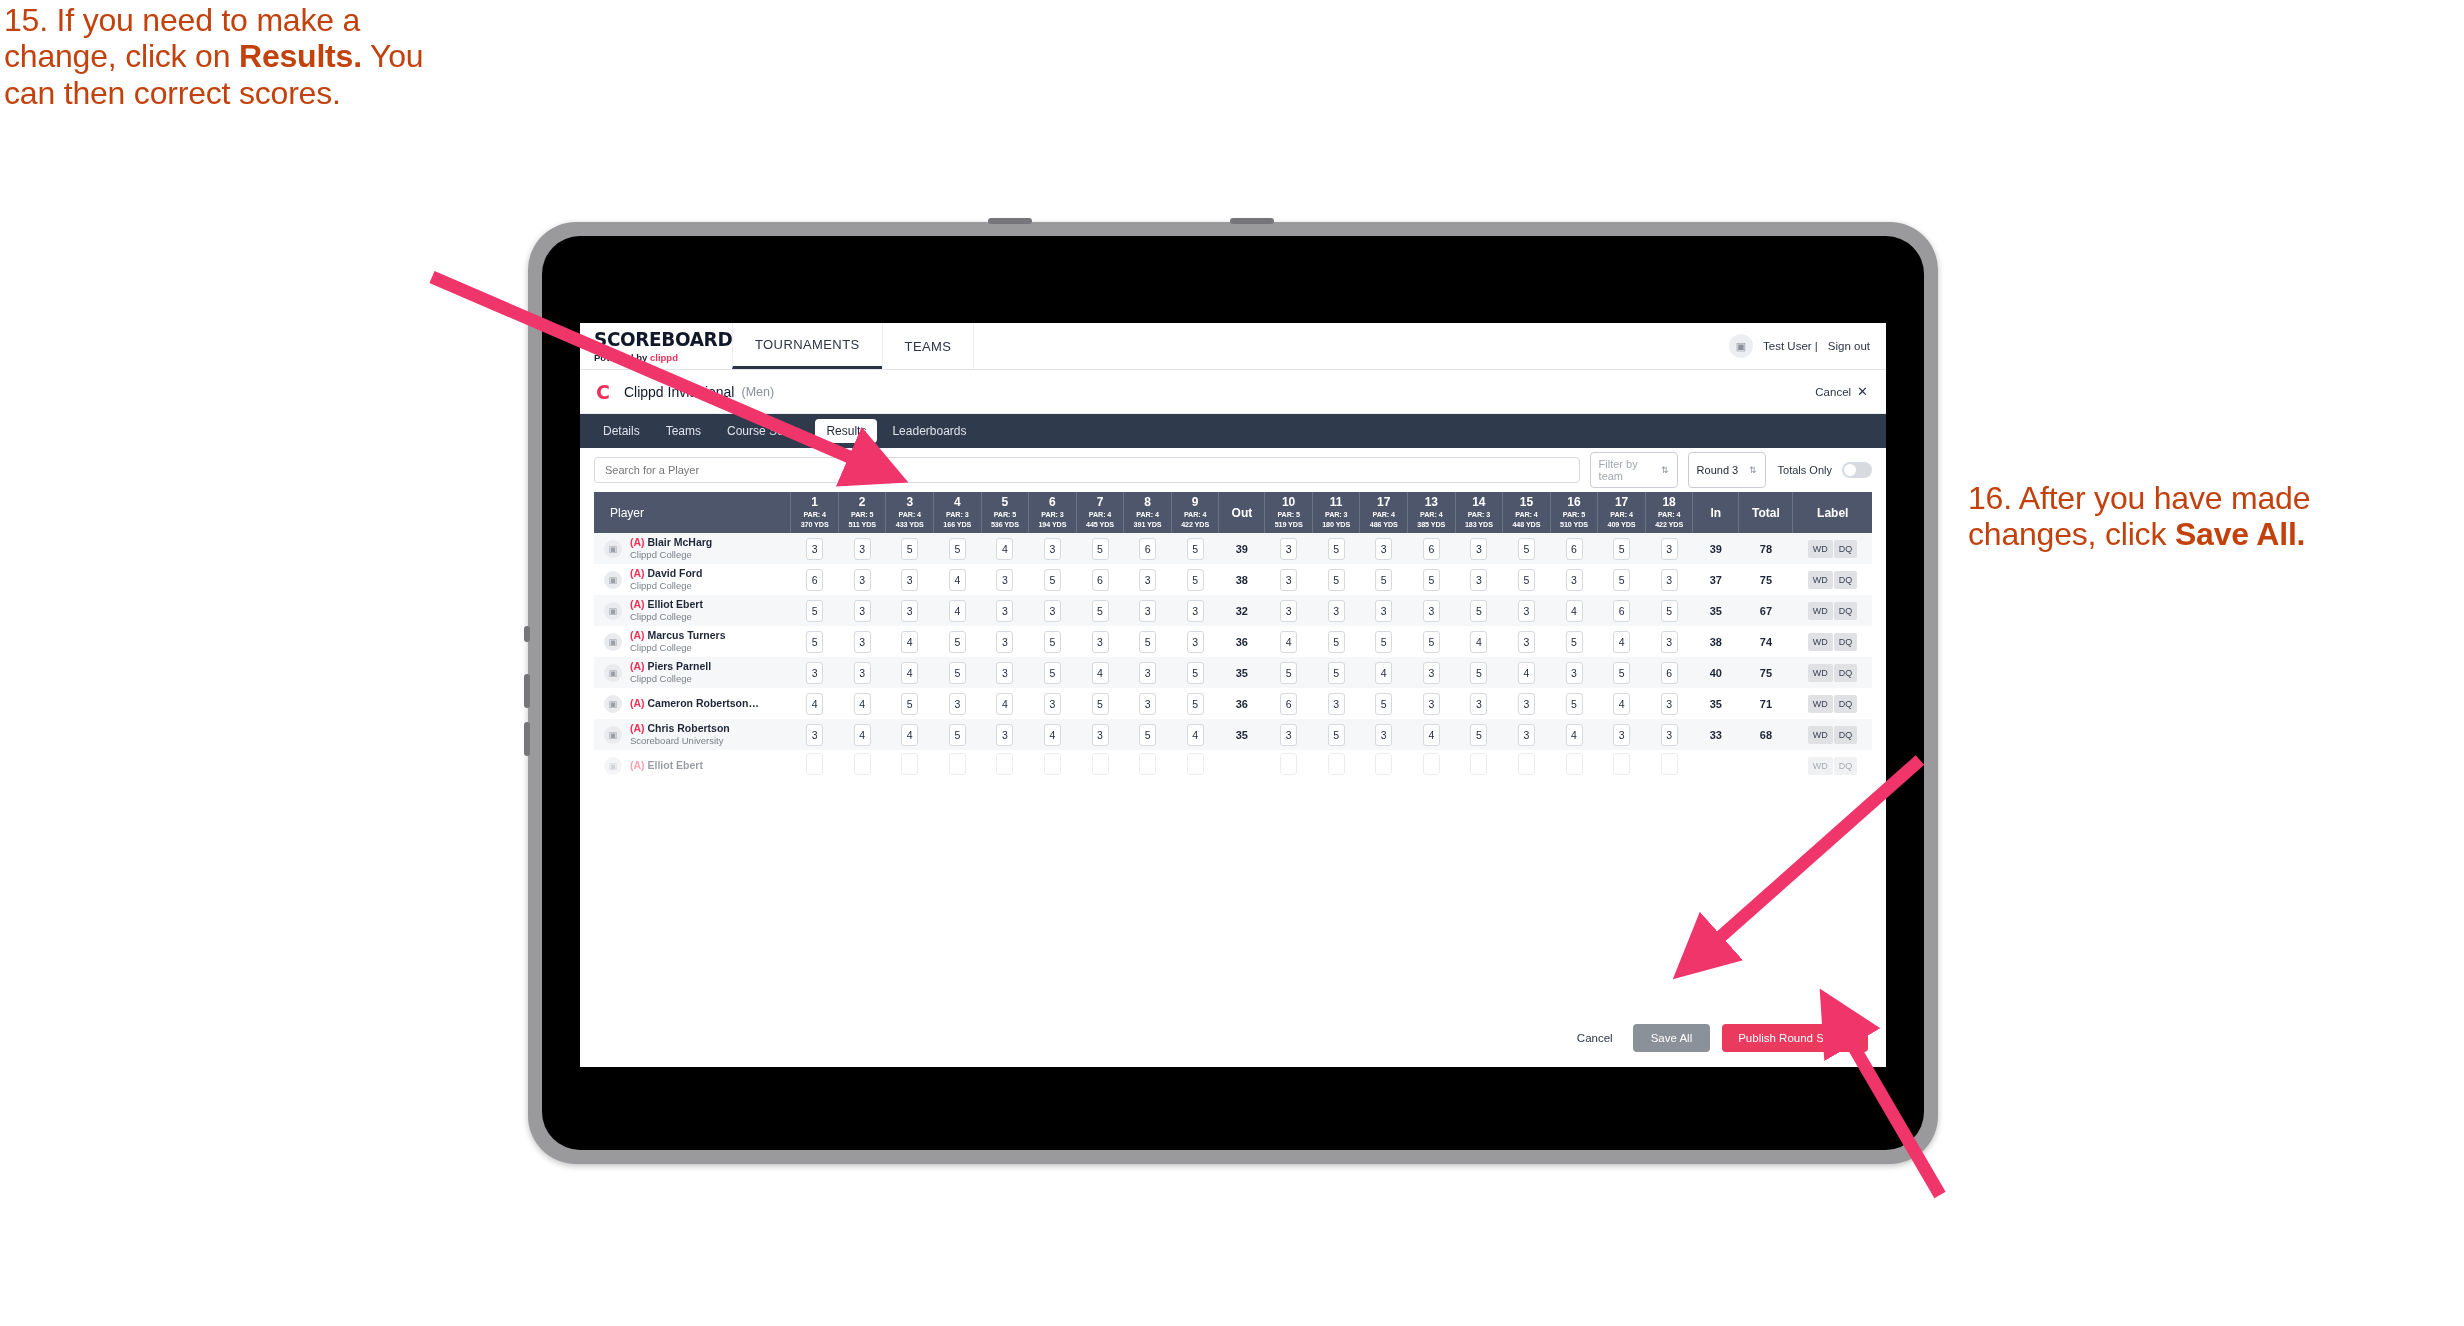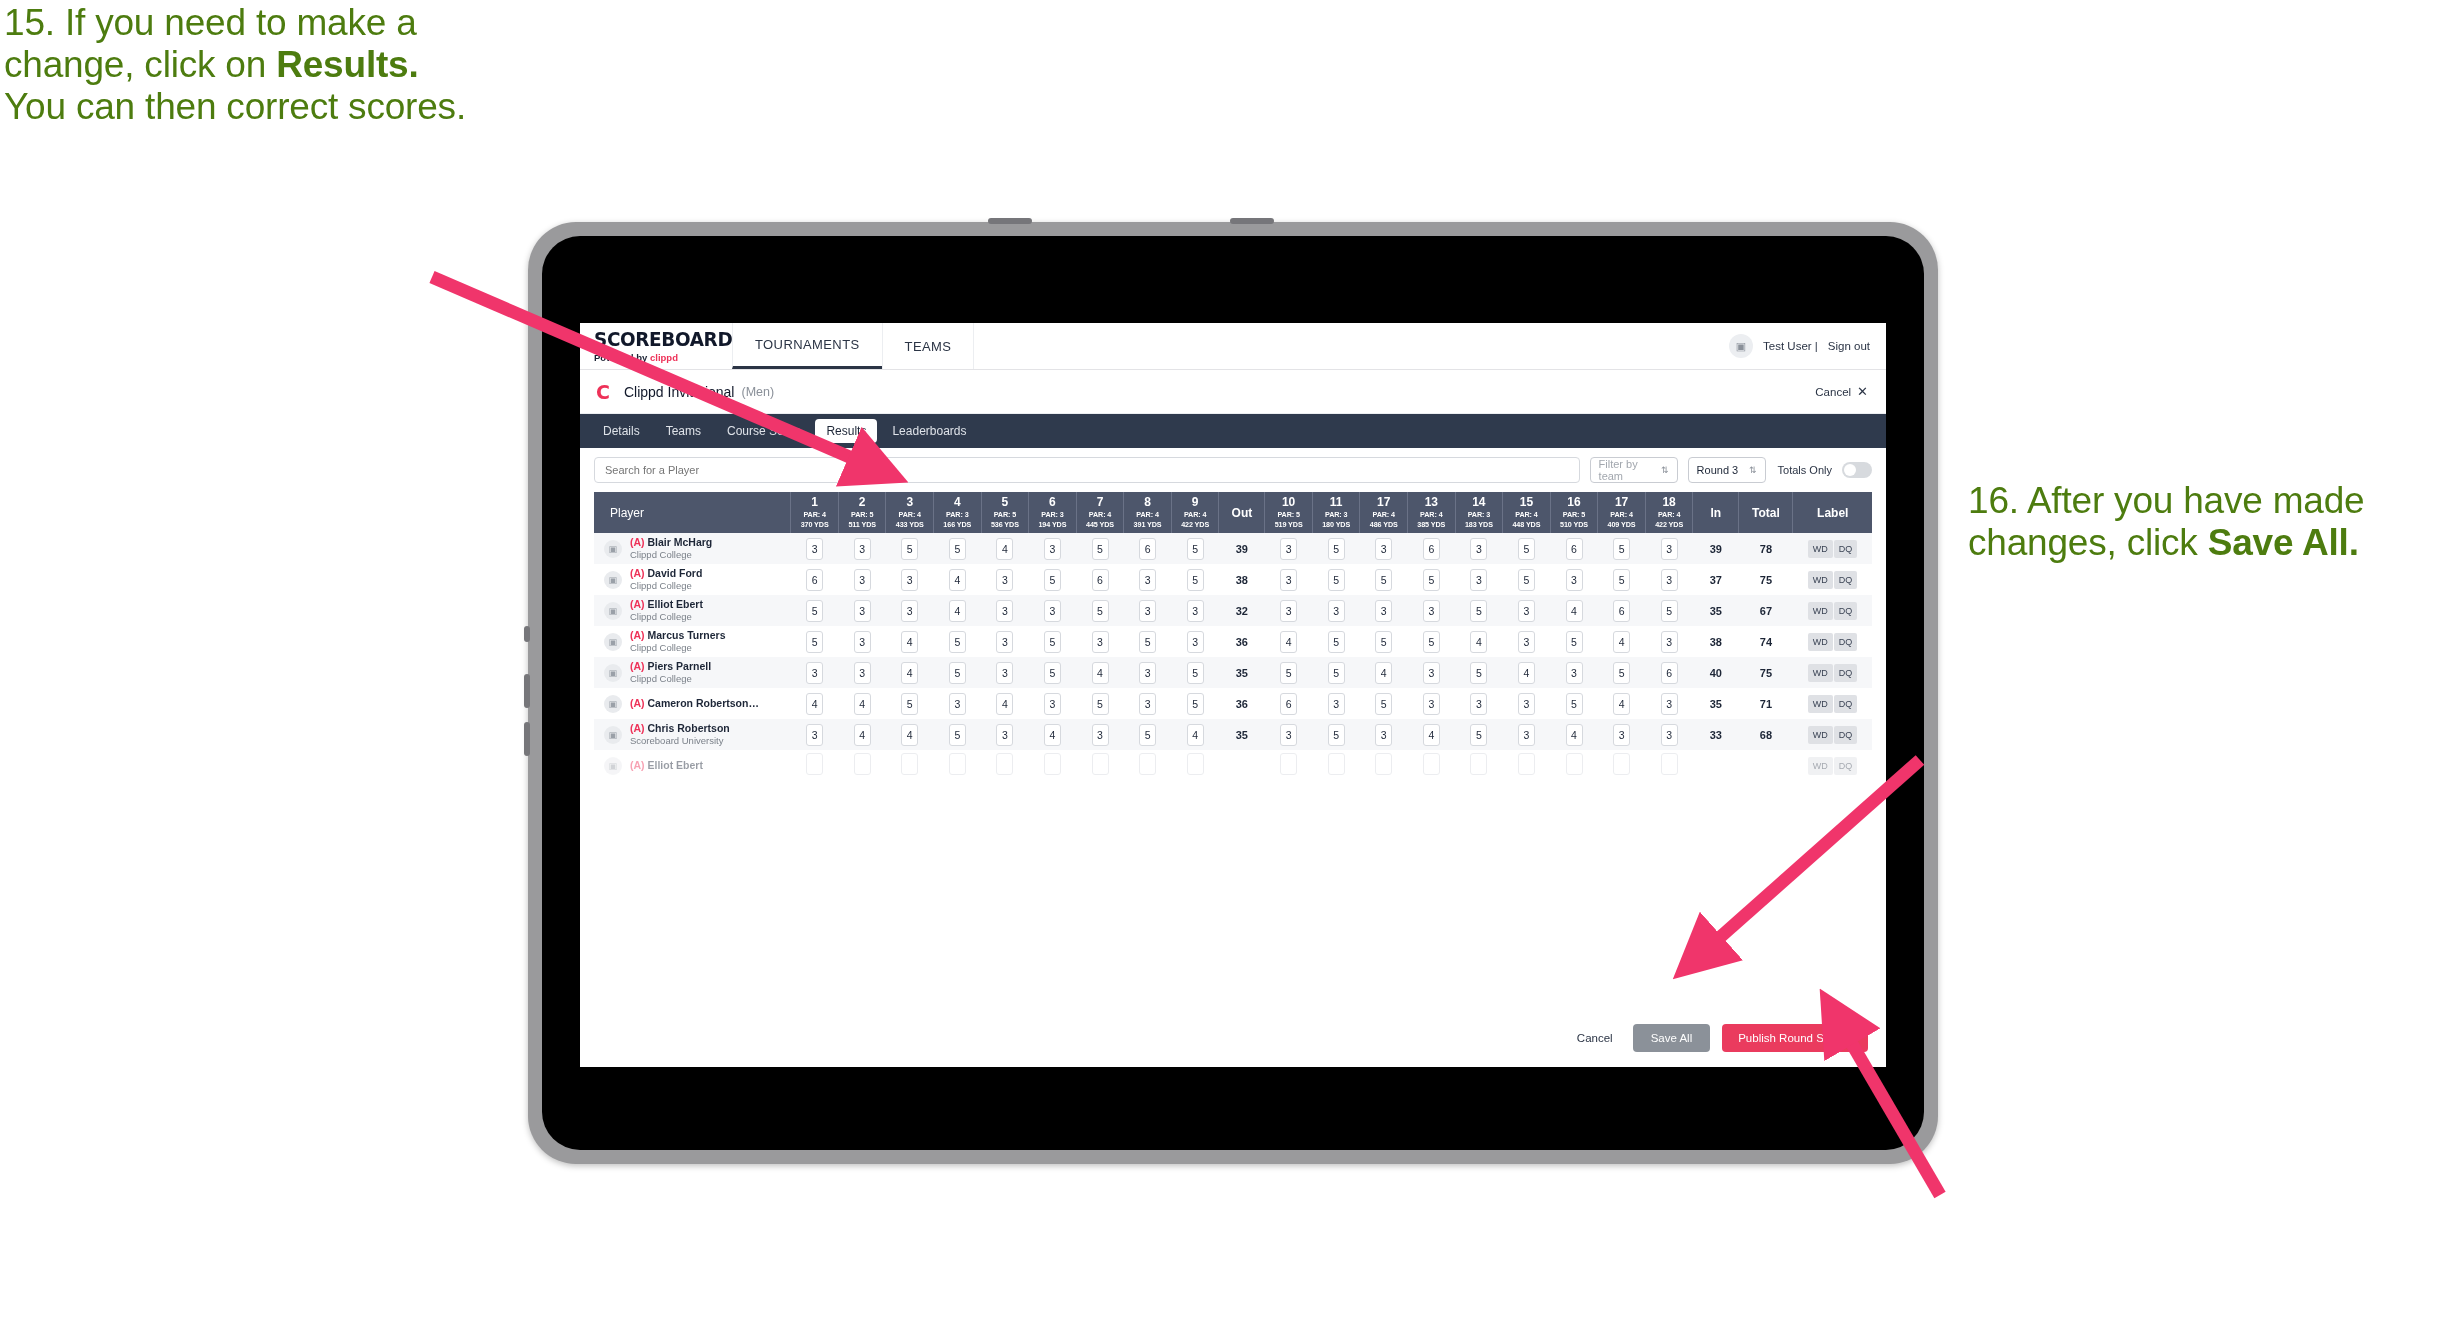--- a/index.html
+++ b/index.html
@@ -7,22 +7,22 @@
     width: 2464px; height: 1326px;
     background: #ffffff;
     font-family: "Liberation Sans", sans-serif;
     overflow: hidden;
   }
   #root { position: relative; width: 2464px; height: 1326px; }
 
   
   .annot {
     position: absolute;
-    color: #4d7c0f;
-    font-size: 37px;
+    color: #c2410c;
+    font-size: 32px;
     line-height: 1.14;
     font-weight: 400;
     letter-spacing: -0.2px;
   }
   .annot b { font-weight: 700; }
   #annot-15 { left: 4px;   top: 2px;    width: 470px; }
   #annot-16 { left: 1968px;top: 480px;  width: 440px; }
   #annot-17 { left: 1962px;top: 1038px; width: 500px; }
 
   .arrow-svg { position: absolute; left: 0; top: 0; width: 2464px; height: 1326px; pointer-events: none; }
@@ -123,21 +123,21 @@
   #filterbar {
     height: 44px; display: flex; align-items: center; gap: 10px;
     padding: 0 14px; background: #fff;
   }
   #search-input {
     flex: 1; height: 26px; border: 1px solid #d6d9de; border-radius: 4px;
     font-size: 11px; color: #9aa0a8; padding: 0 10px;
     font-family: "Liberation Sans", sans-serif; background: #fff;
   }
   .select-box {
-    height: 26px; border: 1px solid #c9ccd2; border-radius: 4px;
+    height: 36px; border: 1px solid #c9ccd2; border-radius: 4px;
     display: flex; align-items: center; gap: 8px; padding: 0 8px;
     font-size: 11px; cursor: pointer; background: #fff;
   }
   #filter-team-box { width: 88px; color: #a2a7ae; }
   #round-box { width: 78px; color: #1d2637; }
   .caret { margin-left: auto; color: #8a9099; font-size: 9px; line-height: 1; }
   #totals-label { font-size: 11px; color: #2b3445; margin-left: 2px; }
   #totals-toggle {
     width: 30px; height: 16px; border-radius: 9px; background: #d7dade;
     position: relative; cursor: pointer;

